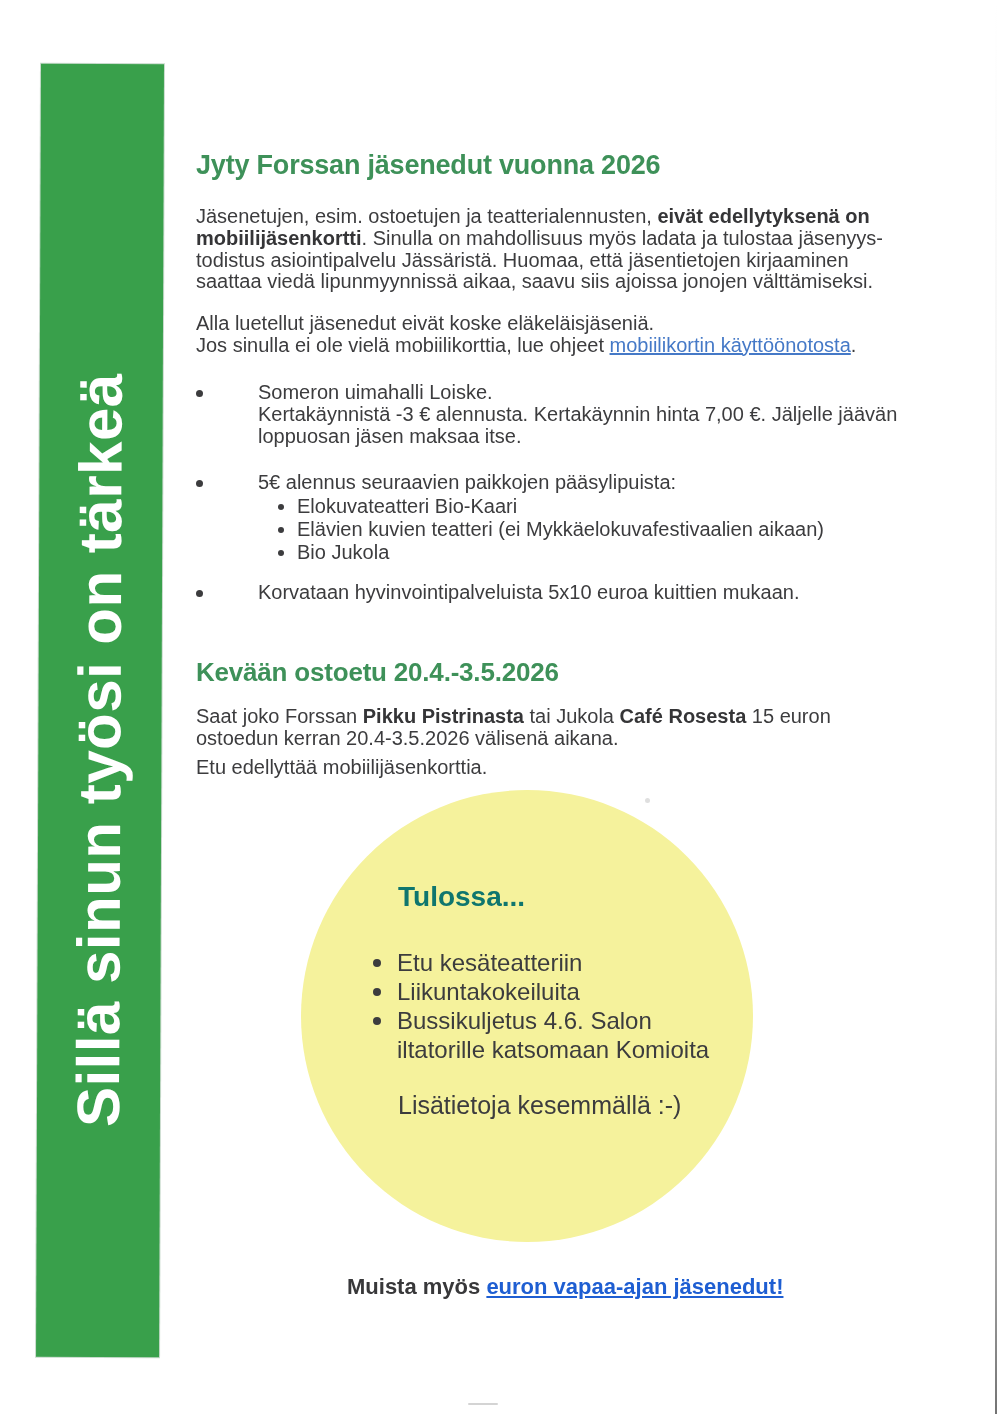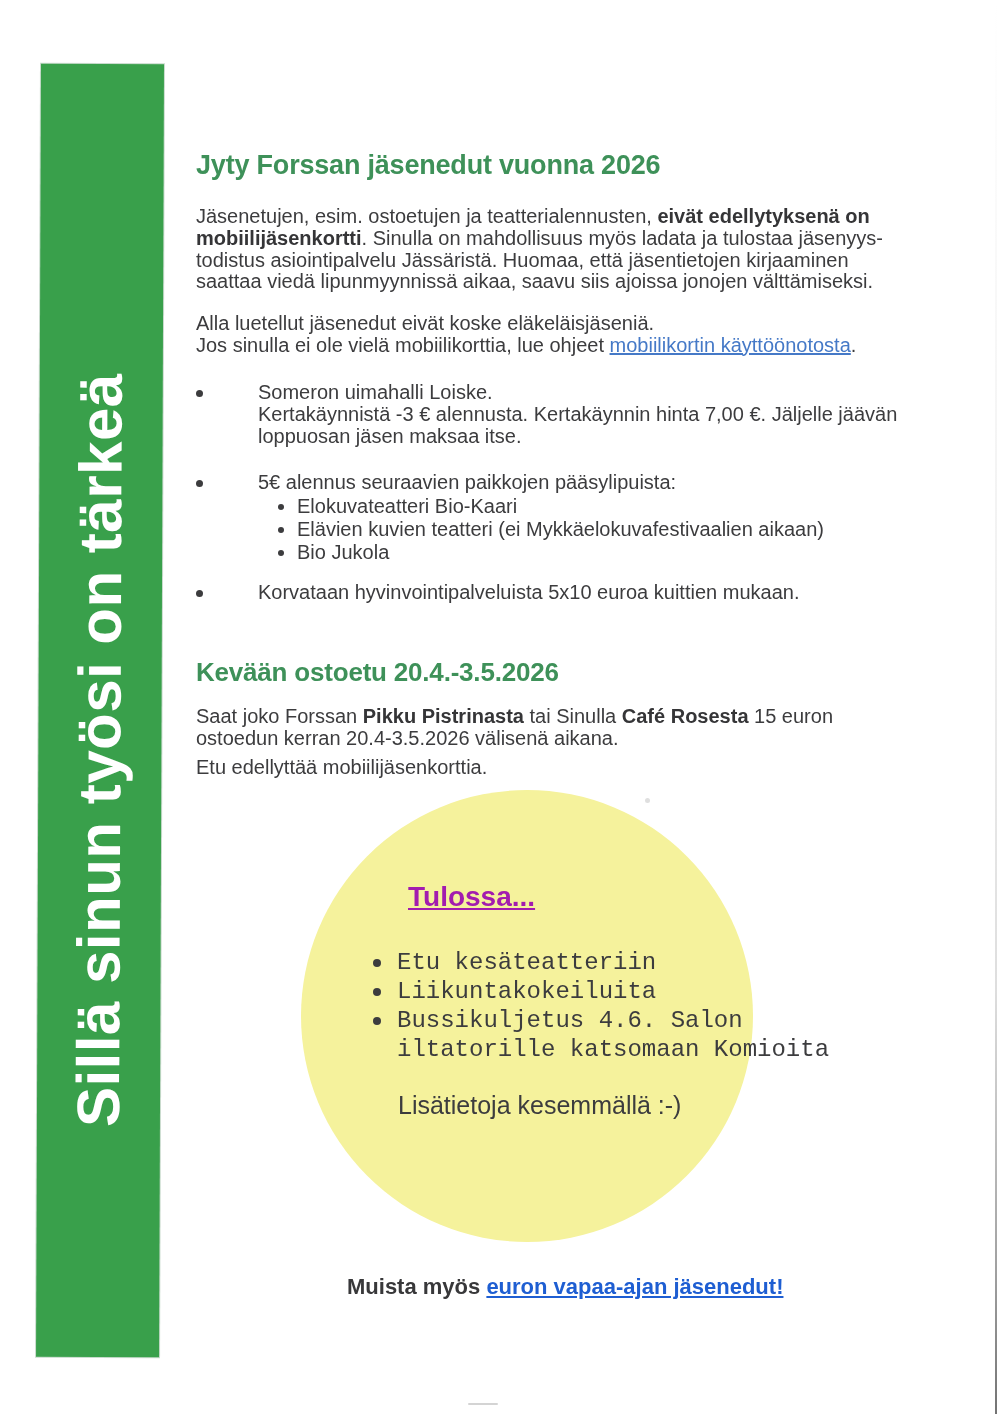--- a/index.html
+++ b/index.html
@@ -64,32 +64,31 @@
   }
   .sublist{margin-top:1px;}
   .subli{display:flex;align-items:flex-start;margin-left:20px;}
   .subline{font-size:20px;line-height:23px;white-space:nowrap;}
   
   .circle{
     position:absolute;left:301px;top:790px;width:452px;height:452px;
     border-radius:50%;background:#f5f29c;
   }
   .circle-heading{
-    position:absolute;left:107px;top:90px;margin:0;
-    font-size:28px;line-height:34px;font-weight:700;color:#a21caf;
+    position:absolute;left:97px;top:90px;margin:0;
+    font-size:28px;line-height:34px;font-weight:700;color:#0f766e;
     white-space:nowrap;
-    text-decoration:underline;
   }
   .circle-list{position:absolute;left:72px;top:948px;}
   .cli{display:flex;align-items:flex-start;}
   .cdot{
     flex:0 0 auto;width:8px;height:8px;border-radius:50%;
     background:#3c3c3e;margin:11px 16px 0 0;
   }
-  .cline{font-size:24px;line-height:29px;white-space:nowrap;font-family:Liberation Mono, monospace;}
+  .cline{font-size:24px;line-height:29px;white-space:nowrap;}
   .circle .circle-list{left:72px;top:158px;}
   .circle-footer{
     position:absolute;left:97px;top:300px;
     font-size:25px;line-height:30px;white-space:nowrap;color:#3c3c3e;
   }
   
   .bottom-note{
     position:absolute;left:347px;top:1272px;
     font-size:22px;line-height:30px;white-space:nowrap;
     font-weight:700;color:#38383a;
@@ -170,21 +169,21 @@
   <div class="li li-item3">
     <span class="dot"></span>
     <div>
       <div class="bodyline">Korvataan hyvinvointipalveluista 5x10 euroa kuittien mukaan.</div>
     </div>
   </div>
 
   <h2 class="h2">Kevään ostoetu 20.4.-3.5.2026</h2>
 
   <div class="block p-spring">
-    <div class="bodyline"><span>Saat joko Forssan </span><strong>Pikku Pistrinasta</strong><span> tai Sinulla </span><strong>Café Rosesta</strong><span> 15 euron</span></div>
+    <div class="bodyline"><span>Saat joko Forssan </span><strong>Pikku Pistrinasta</strong><span> tai Jukola </span><strong>Café Rosesta</strong><span> 15 euron</span></div>
     <div class="bodyline">ostoedun kerran 20.4-3.5.2026 välisenä aikana.</div>
   </div>
 
   <div class="block p-spring2">
     <div class="bodyline">Etu edellyttää mobiilijäsenkorttia.</div>
   </div>
 
   <div class="circle">
     <h3 class="circle-heading">Tulossa...</h3>
     <div class="circle-list">

